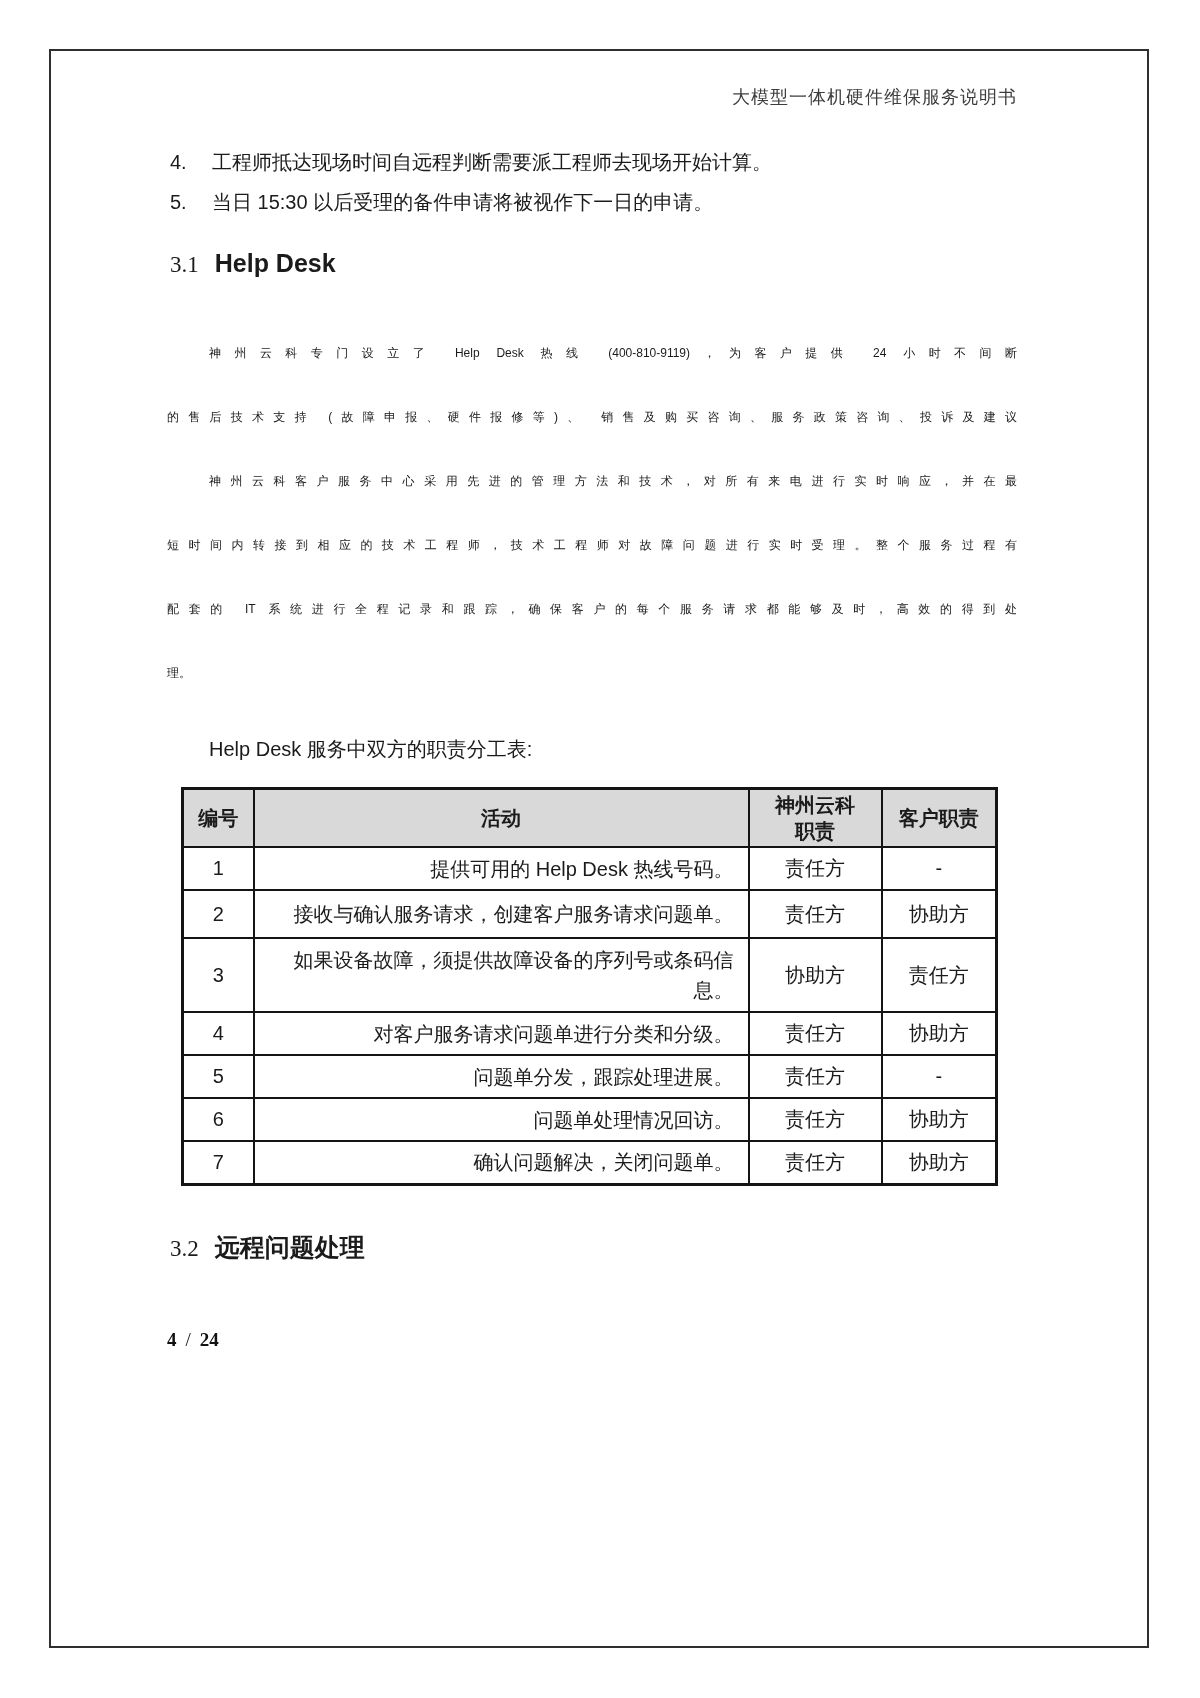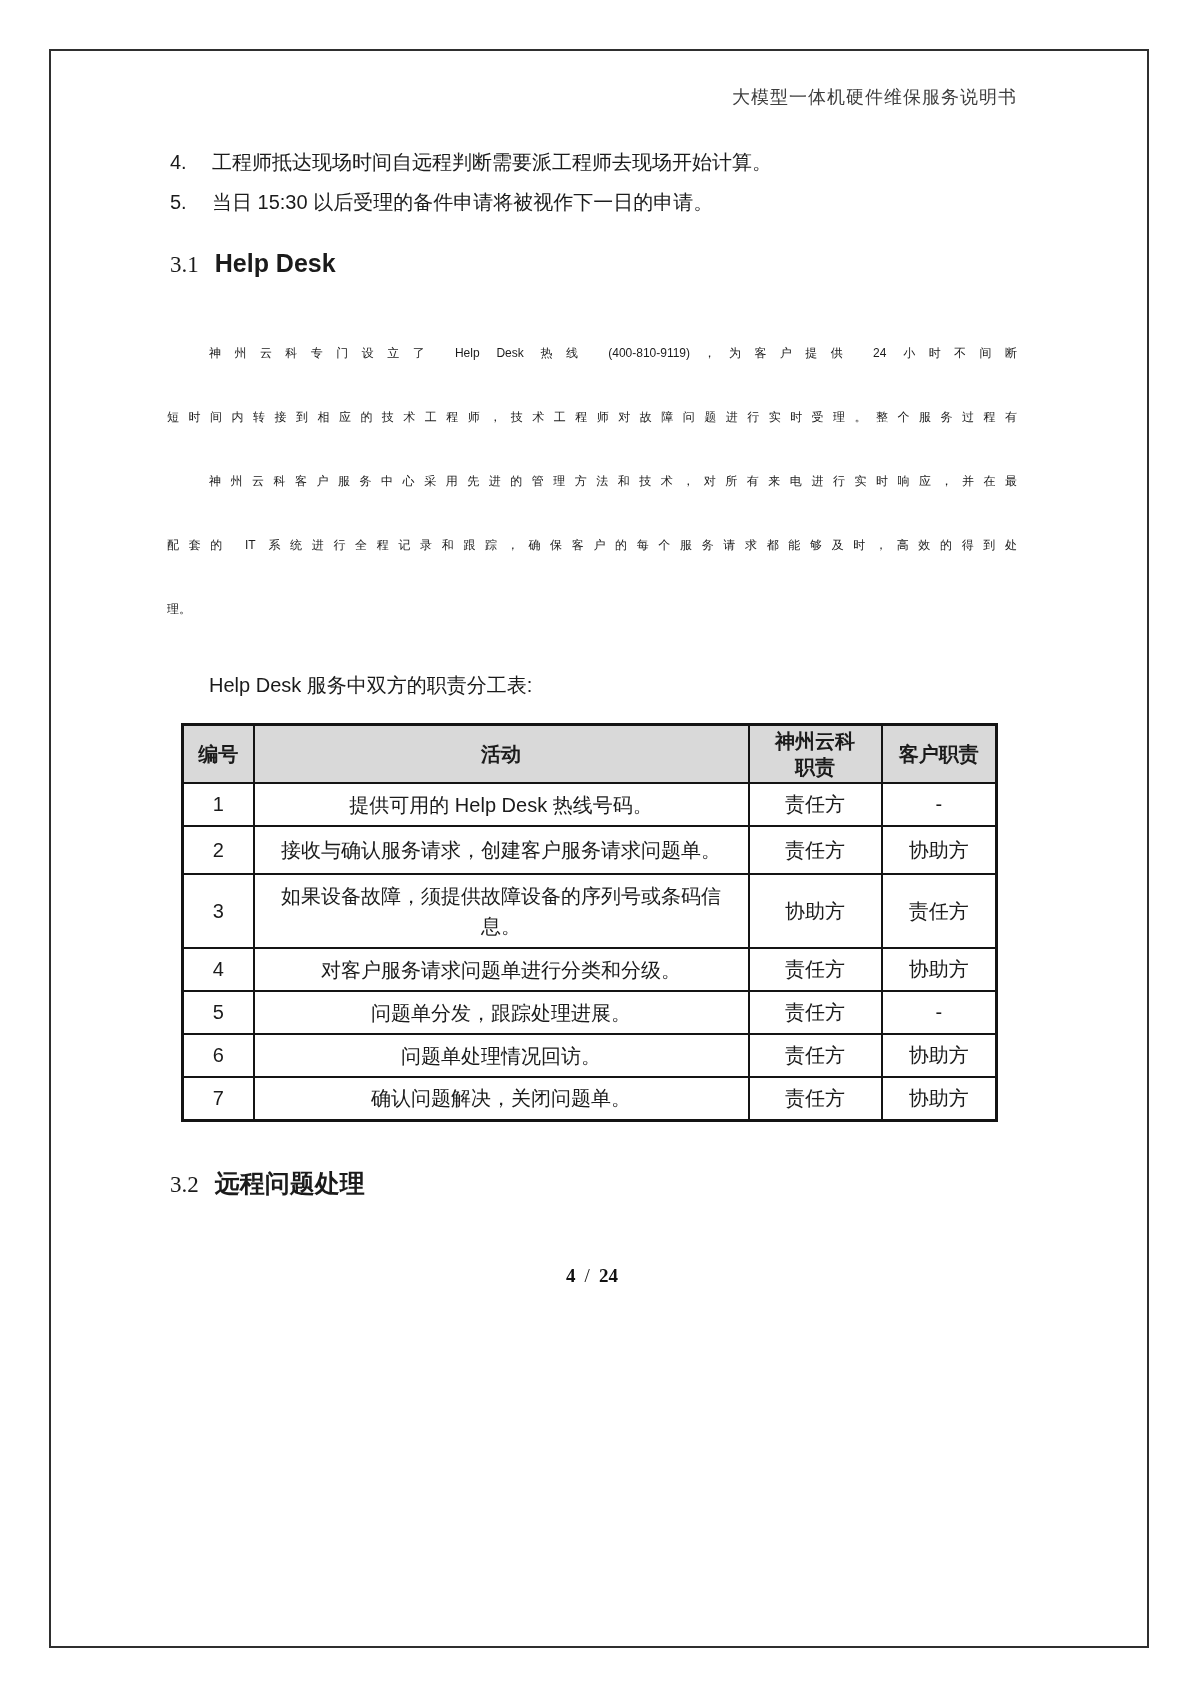--- a/index.html
+++ b/index.html
@@ -47,27 +47,27 @@
   table.duty {
     margin:6px 0 0 14px; width:814px; border-collapse:collapse; table-layout:fixed;
     border:3px solid #141414;
   }
   table.duty th, table.duty td {
     border:2px solid #141414; font-size:20px; text-align:center; vertical-align:middle;
     padding:2px 4px; box-sizing:border-box;
   }
   table.duty th { background:#d9d9d9; font-weight:bold; line-height:26px; }
   table.duty tr.hdr { height:52px; }
-  table.duty td.act { text-align:center; padding:2px 14px; line-height:30px;border-radius:17px; }
+  table.duty td.act { text-align:right; padding:2px 14px; line-height:30px;border-radius:17px; }
   tr.r-std  { height:43px; }
   tr.r-med  { height:48px; }
   tr.r-tall { height:74px; }
 
   .footer {
-    margin-top:64px; text-align:center;
+    margin-top:64px; 
     font-family:"Liberation Serif", serif; font-weight:bold; font-size:19px; line-height:24px;
     color:#111;
   }
   .footer .sep { margin:0 9px; font-weight:normal; }
 </style>
 </head>
 <body>
 
 <div class="page-border"></div>
 
@@ -84,25 +84,26 @@
     <span class="txt">当日 15:30 以后受理的备件申请将被视作下一日的申请。</span>
   </div>
 
 
   <div class="h2-sub h2-31">
     <span class="sub-num">3.1</span><span>Help Desk</span>
   </div>
 
   <div class="para p1">
     <div class="line fill indent">神州云科专门设立了 Help Desk 热线 (400-810-9119)，为客户提供 24 小时不间断</div>
+    <div class="line fill">的售后技术支持 (故障申报、硬件报修等)、 销售及购买咨询、服务政策咨询、投诉及建议</div>
   </div>
 
   <div class="para p2">
+    <div class="line fill indent">神州云科客户服务中心采用先进的管理方法和技术，对所有来电进行实时响应，并在最</div>
     <div class="line fill">短时间内转接到相应的技术工程师，技术工程师对故障问题进行实时受理。整个服务过程有</div>
-    <div class="line fill indent">神州云科客户服务中心采用先进的管理方法和技术，对所有来电进行实时响应，并在最</div>
     <div class="line fill">配套的 IT 系统进行全程记录和跟踪，确保客户的每个服务请求都能够及时，高效的得到处</div>
     <div class="line">理。</div>
   </div>
 
   <div class="table-intro">Help Desk 服务中双方的职责分工表:</div>
 
   <table class="duty">
     <colgroup>
       <col style="width:71px">
         <col style="width:495px">

